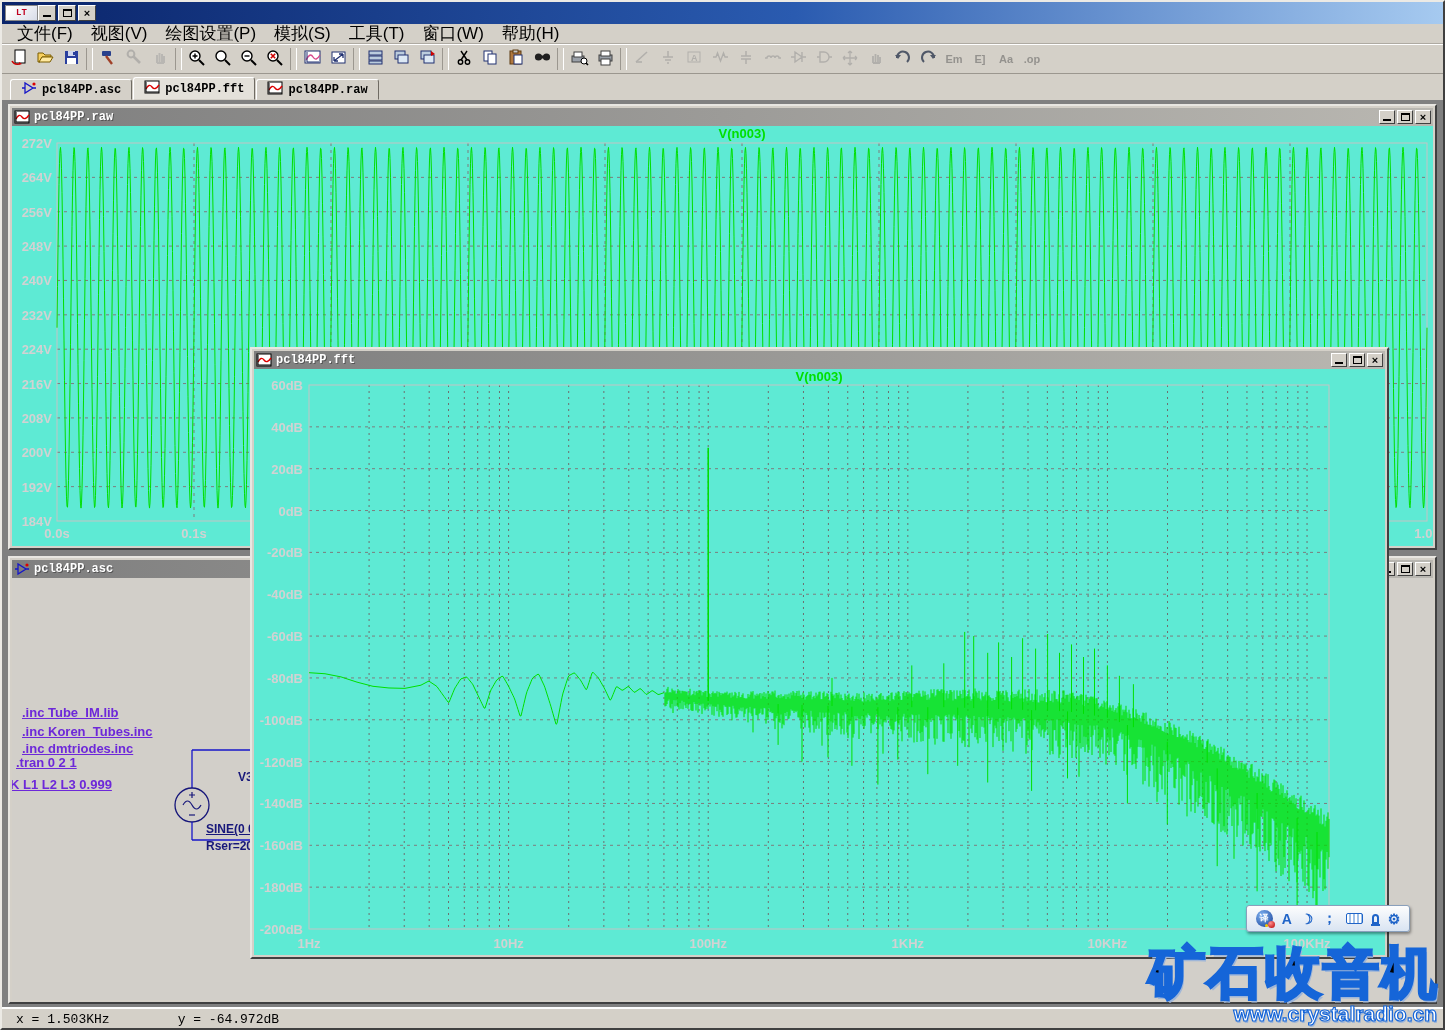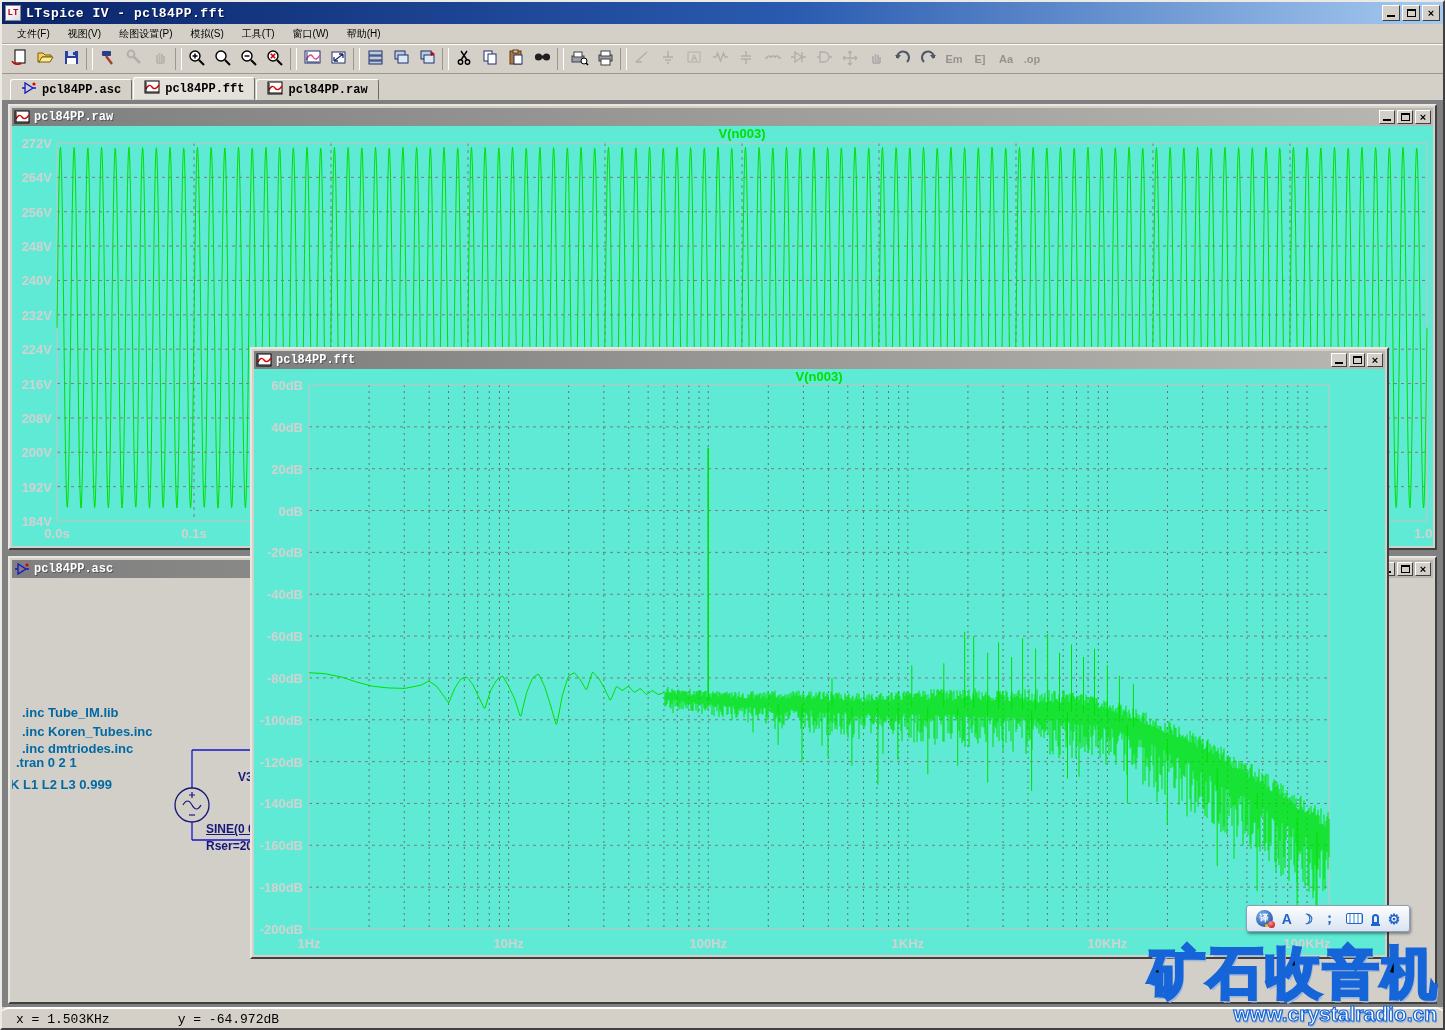--- a/index.html
+++ b/index.html
@@ -2,35 +2,35 @@
 <html><head>
 <meta charset="utf-8">
 <style>
   html,body{margin:0;padding:0;width:1445px;height:1030px;overflow:hidden;
     background:#D4D0C8;font-family:"Liberation Sans",sans-serif;position:relative;}
   *{box-sizing:border-box;}
   .app-frame{position:absolute;inset:0;border:2px solid;border-color:#eceae5 #404040 #404040 #eceae5;pointer-events:none;z-index:50;}
   
   .titlebar{position:absolute;left:2px;top:2px;right:2px;height:22px;
     background:linear-gradient(90deg,#0a246a,#2a5bb0 55%,#a6caf0);display:flex;align-items:center;padding:0 3px;z-index:10;}
-  .app-icon{width:16px;height:16px;background:linear-gradient(135deg,#fff 15%,#d8dce8);border:1px solid #888;
+  .app-icon{width:33px;height:16px;background:linear-gradient(135deg,#fff 15%,#d8dce8);border:1px solid #888;
     color:#c00020;font:bold 9px "Liberation Mono",monospace;display:flex;align-items:center;justify-content:center;}
   .titlebar .t-text{color:#fff;font:bold 13px "Liberation Mono",monospace;margin-left:5px;letter-spacing:.5px;flex:1;
     text-shadow:1px 1px 0 #00103a;}
   .winbtns{display:flex;gap:2px;}
   .wb{width:18px;height:16px;background:#D4D0C8;border:1px solid;border-color:#fff #404040 #404040 #fff;
     display:flex;align-items:center;justify-content:center;font:bold 10px "Liberation Sans",sans-serif;color:#000;}
   .wb-sm{width:16px;height:14px;}
   .wb .mini{width:8px;border-bottom:2px solid #000;height:8px;}
   .wb .maxi{width:9px;height:8px;border:1px solid #000;border-top:2px solid #000;}
   .wb .closex{font:bold 11px "Liberation Sans",sans-serif;line-height:1;}
   
   .menubar{position:absolute;left:2px;top:24px;right:2px;height:20px;background:#D4D0C8;display:flex;align-items:center;
     padding-left:6px;z-index:10;border-bottom:1px solid #aeaaa2;}
-  .menu-item{padding:2px 9px;font-size:10px;color:#000;}
+  .menu-item{padding:2px 9px;font-size:17px;color:#000;}
   
   .toolbar{position:absolute;left:2px;top:44px;right:2px;height:30px;background:#D4D0C8;display:flex;align-items:center;
     padding-left:4px;z-index:10;border-top:1px solid #fff;border-bottom:1px solid #9b978f;}
   .tbtn{width:26px;height:24px;display:flex;align-items:center;justify-content:center;border:1px solid transparent;}
   .tbtn.disabled{opacity:.5;filter:grayscale(1);}
   .tbtn .gl{font:bold 11px "Liberation Sans",sans-serif;color:#555;}
   .tsep{width:7px;height:22px;border-left:1px solid #9b978f;border-right:1px solid #fff;margin:0 2px;}
   
   .tabbar{position:absolute;left:2px;top:76px;right:2px;height:24px;background:#D4D0C8;display:flex;align-items:flex-end;
     padding-left:8px;z-index:10;}
@@ -41,21 +41,21 @@
   
   .mdi{position:absolute;left:2px;top:100px;right:2px;bottom:23px;background:#808080;z-index:1;}
   .win{position:absolute;border:2px solid;border-color:#e8e6e1 #404040 #404040 #e8e6e1;background:#D4D0C8;padding:2px;}
   .win-title{height:18px;background:linear-gradient(90deg,#7f7f7f,#b9b7b1);display:flex;align-items:center;
     padding:0 2px;gap:4px;}
   .win-title .wt-text{color:#fff;font:bold 12px "Liberation Mono",monospace;flex:1;text-shadow:1px 1px 0 #555;}
   .win-client{position:absolute;left:2px;right:2px;top:20px;bottom:2px;background:#5eead4;overflow:hidden;}
   .win-client.schem{background:#d2cfc9;}
   .wicon{width:16px;height:14px;flex:none;}
   
-  .sch-text{position:absolute;font:bold 13px "Liberation Sans",sans-serif;color:#0369a1;white-space:pre;}
+  .sch-text{position:absolute;font:bold 13px "Liberation Sans",sans-serif;color:#6d28d9;white-space:pre;text-decoration:underline;}
   .sch-label{position:absolute;font:bold 12px "Liberation Sans",sans-serif;color:#17177a;white-space:pre;}
   .sch-label.u{text-decoration:underline;}
   
   .imebar{position:absolute;left:1246px;top:905px;width:164px;height:27px;z-index:40;
     background:linear-gradient(180deg,#fdfdfd,#d9e4f2);border:1px solid #8aa0bc;border-radius:3px;
     display:flex;align-items:center;justify-content:space-around;padding:0 4px;box-shadow:1px 2px 3px rgba(0,0,0,.4);}
   .ime-ic{font:bold 14px "Liberation Sans",sans-serif;color:#1f64c8;display:flex;align-items:center;justify-content:center;}
   .ime-logo{width:17px;height:17px;border-radius:50%;background:radial-gradient(circle at 35% 30%,#7fb2f0,#123c96);
     color:#fff;font:bold 9px "Liberation Sans",sans-serif;position:relative;}
   .ime-logo::after{content:"";position:absolute;right:-2px;bottom:-1px;width:7px;height:7px;border-radius:50%;
@@ -64,32 +64,31 @@
     background:repeating-linear-gradient(90deg,#fff 0 2px,#9fc0e8 2px 4px);}
   .ime-mic{width:7px;height:10px;border:2px solid #1f64c8;border-radius:4px 4px 0 0;position:relative;}
   .ime-mic::after{content:"";position:absolute;left:-3px;bottom:-4px;width:9px;border-bottom:2px solid #1f64c8;}
   
   .wm1{position:absolute;right:6px;top:936px;z-index:45;font:bold 56px "Liberation Sans",sans-serif;color:#000000;
     letter-spacing:2px;-webkit-text-stroke:3px #1565d8;text-shadow:2px 3px 0 #9fb6d8;pointer-events:none;}
   .wm2{position:absolute;right:8px;top:1002px;z-index:46;font:bold 21px "Liberation Sans",sans-serif;color:#fff;
     -webkit-text-stroke:1.2px #1565d8;text-shadow:1px 2px 0 #9fb6d8;pointer-events:none;}
   
   .statusbar{position:absolute;left:0;right:0;bottom:0;height:23px;background:#D4D0C8;border-top:2px solid;
-    border-color:#fff;z-index:30;display:flex;align-items:center;font:13px "Liberation Mono",monospace;color:#000;border-radius:9px;}
+    border-color:#fff;z-index:30;display:flex;align-items:center;font:13px "Liberation Mono",monospace;color:#000;}
   .statusbar .sx{margin-left:16px;} .statusbar .sy{margin-left:68px;}
   svg text{font-family:"Liberation Sans",sans-serif;font-weight:bold;}
 </style>
 </head>
 <body>
 
 <div class="app-frame"></div>
 
 <div class="titlebar">
   <div class="app-icon">LT</div>
-  <div class="t-text">LTspice IV - pcl84PP.fft</div>
   <div class="winbtns" id="app-winbtns">
       <div class="wb">
         <span class="mini"></span>
       </div>
       <div class="wb">
         <span class="maxi"></span>
       </div>
       <div class="wb">
         <span class="closex">×</span>
       </div>

